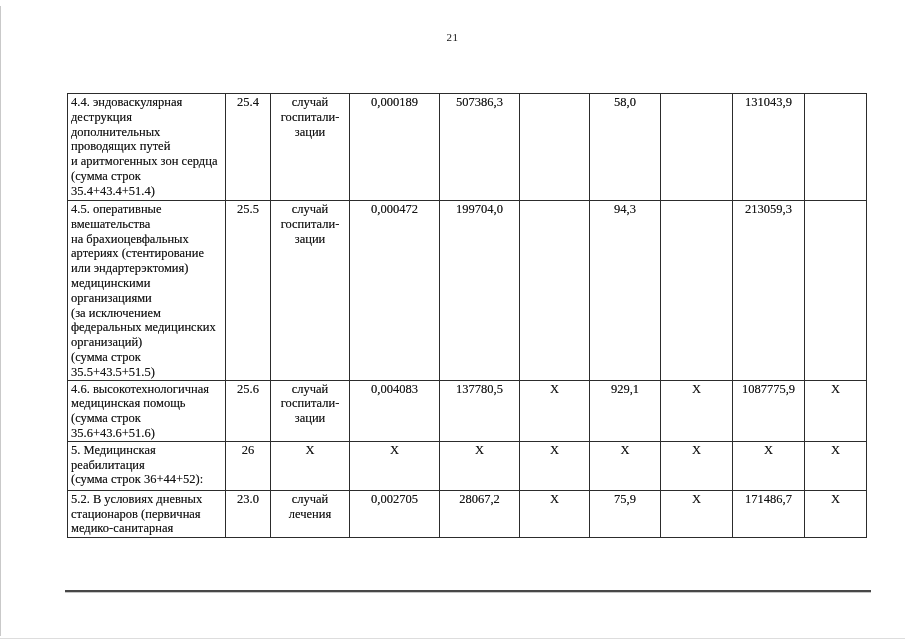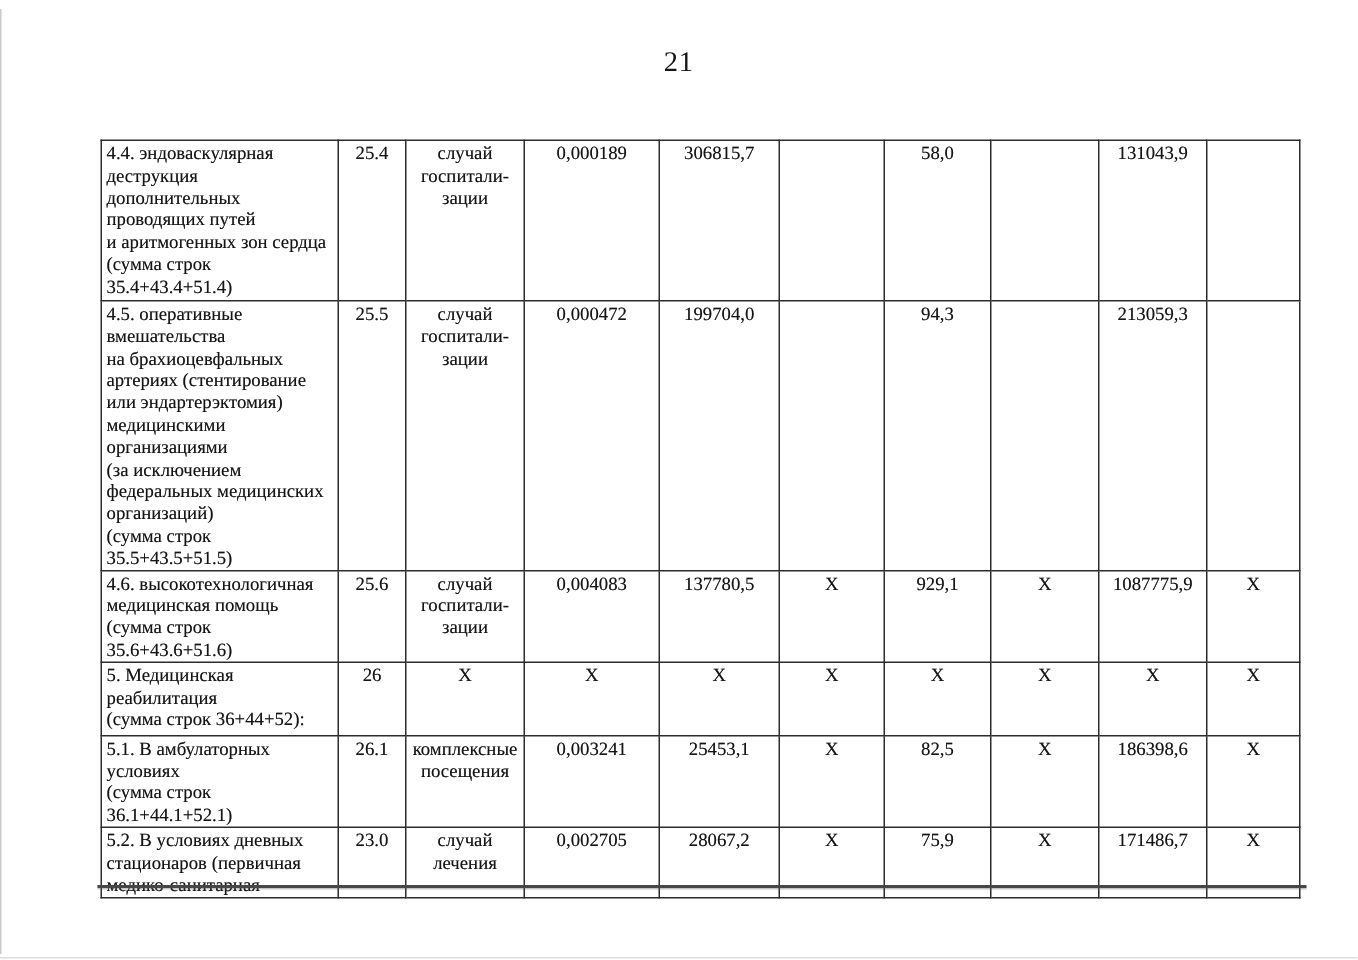--- a/index.html
+++ b/index.html
@@ -27,21 +27,21 @@
     left: 0; top: 638px;
     width: 905px; height: 1px;
     background: #dddddd;
   }
   .page-number {
     position: absolute;
     top: 31px;
     left: 0;
     width: 905px;
     text-align: center;
-    font-size: 19px;
+    font-size: 11px;
     letter-spacing: 0.5px;
   }
   table.report {
     position: absolute;
     left: 67px;
     top: 93px;
     width: 671px;
     border-collapse: collapse;
     table-layout: fixed;
   }
@@ -96,21 +96,21 @@
 дополнительных
 проводящих путей
 и аритмогенных зон сердца
 (сумма строк
 35.4+43.4+51.4)</td>
       <td class="num">25.4</td>
       <td class="unit">случай
 госпитали-
 зации</td>
       <td class="val">0,000189</td>
-      <td class="val">306815,7</td>
+      <td class="val">507386,3</td>
       <td class="val"></td>
       <td class="val">58,0</td>
       <td class="val"></td>
       <td class="val">131043,9</td>
       <td class="val"></td>
     </tr>
     <tr style="height:175px">
       <td class="name">4.5. оперативные
 вмешательства
 на брахиоцевфальных
@@ -159,36 +159,20 @@
       <td class="num">26</td>
       <td class="unit">X</td>
       <td class="val">X</td>
       <td class="val">X</td>
       <td class="val">X</td>
       <td class="val">X</td>
       <td class="val">X</td>
       <td class="val">X</td>
       <td class="val">X</td>
     </tr>
-    <tr style="height:55px">
-      <td class="name">5.1. В амбулаторных
-условиях
-(сумма строк
-36.1+44.1+52.1)</td>
-      <td class="num">26.1</td>
-      <td class="unit">комплексные
-посещения</td>
-      <td class="val">0,003241</td>
-      <td class="val">25453,1</td>
-      <td class="val">X</td>
-      <td class="val">82,5</td>
-      <td class="val">X</td>
-      <td class="val">186398,6</td>
-      <td class="val">X</td>
-    </tr>
     <tr style="height:47px">
       <td class="name">5.2. В условиях дневных
 стационаров (первичная
 медико-санитарная</td>
       <td class="num">23.0</td>
       <td class="unit">случай
 лечения</td>
       <td class="val">0,002705</td>
       <td class="val">28067,2</td>
       <td class="val">X</td>

